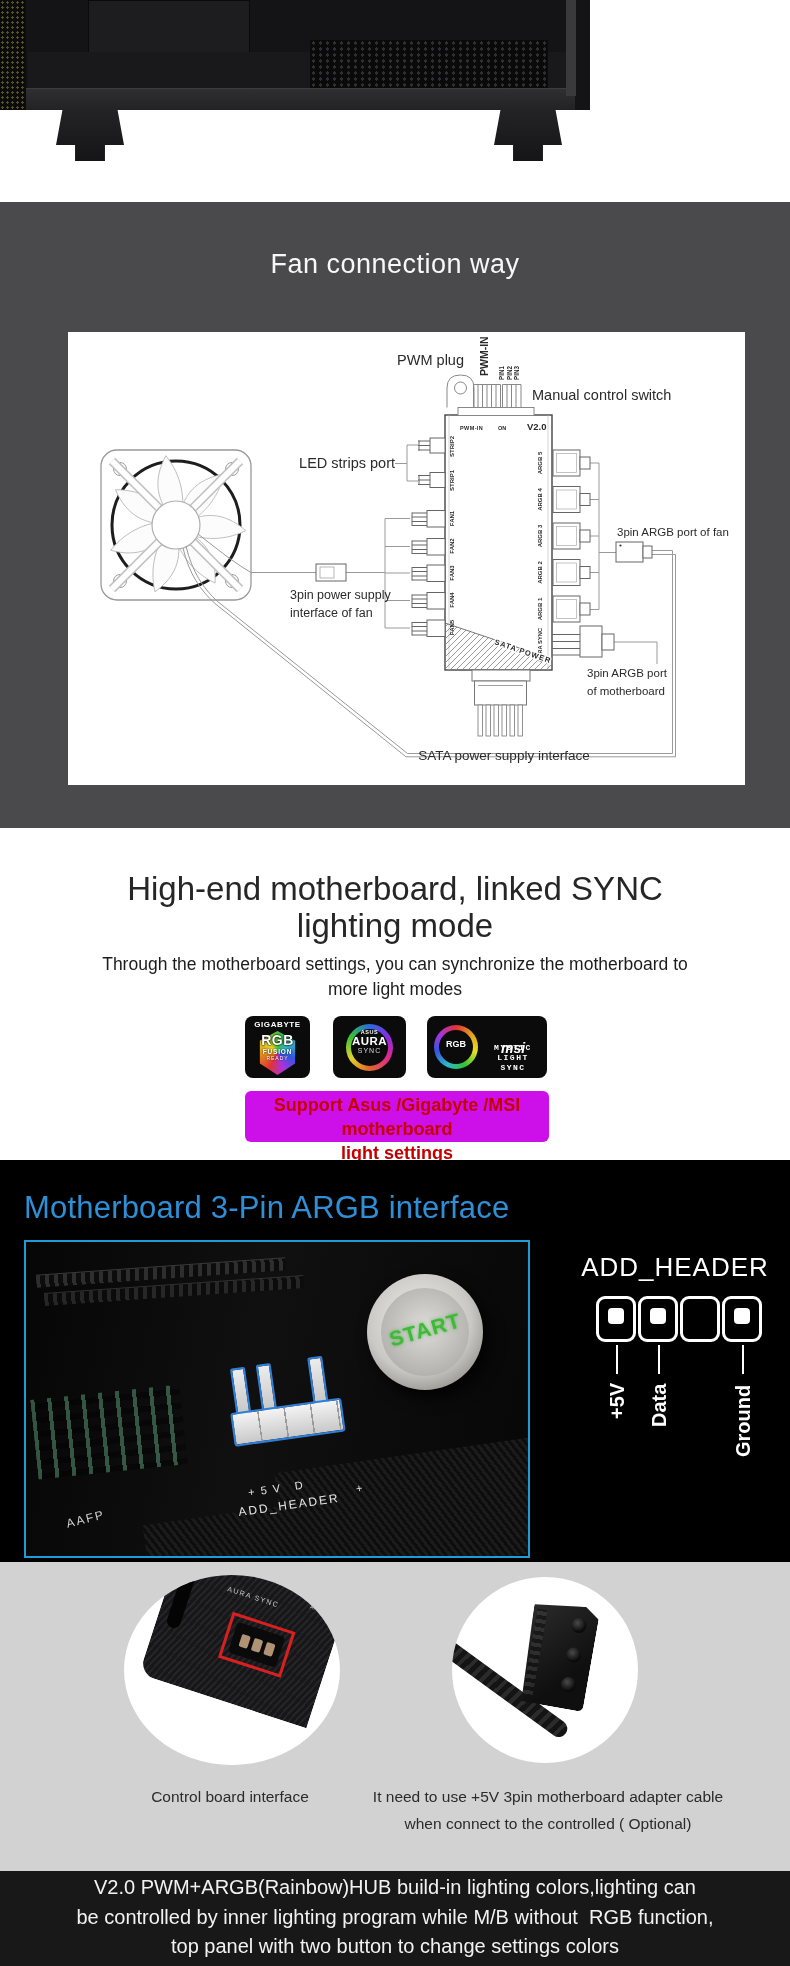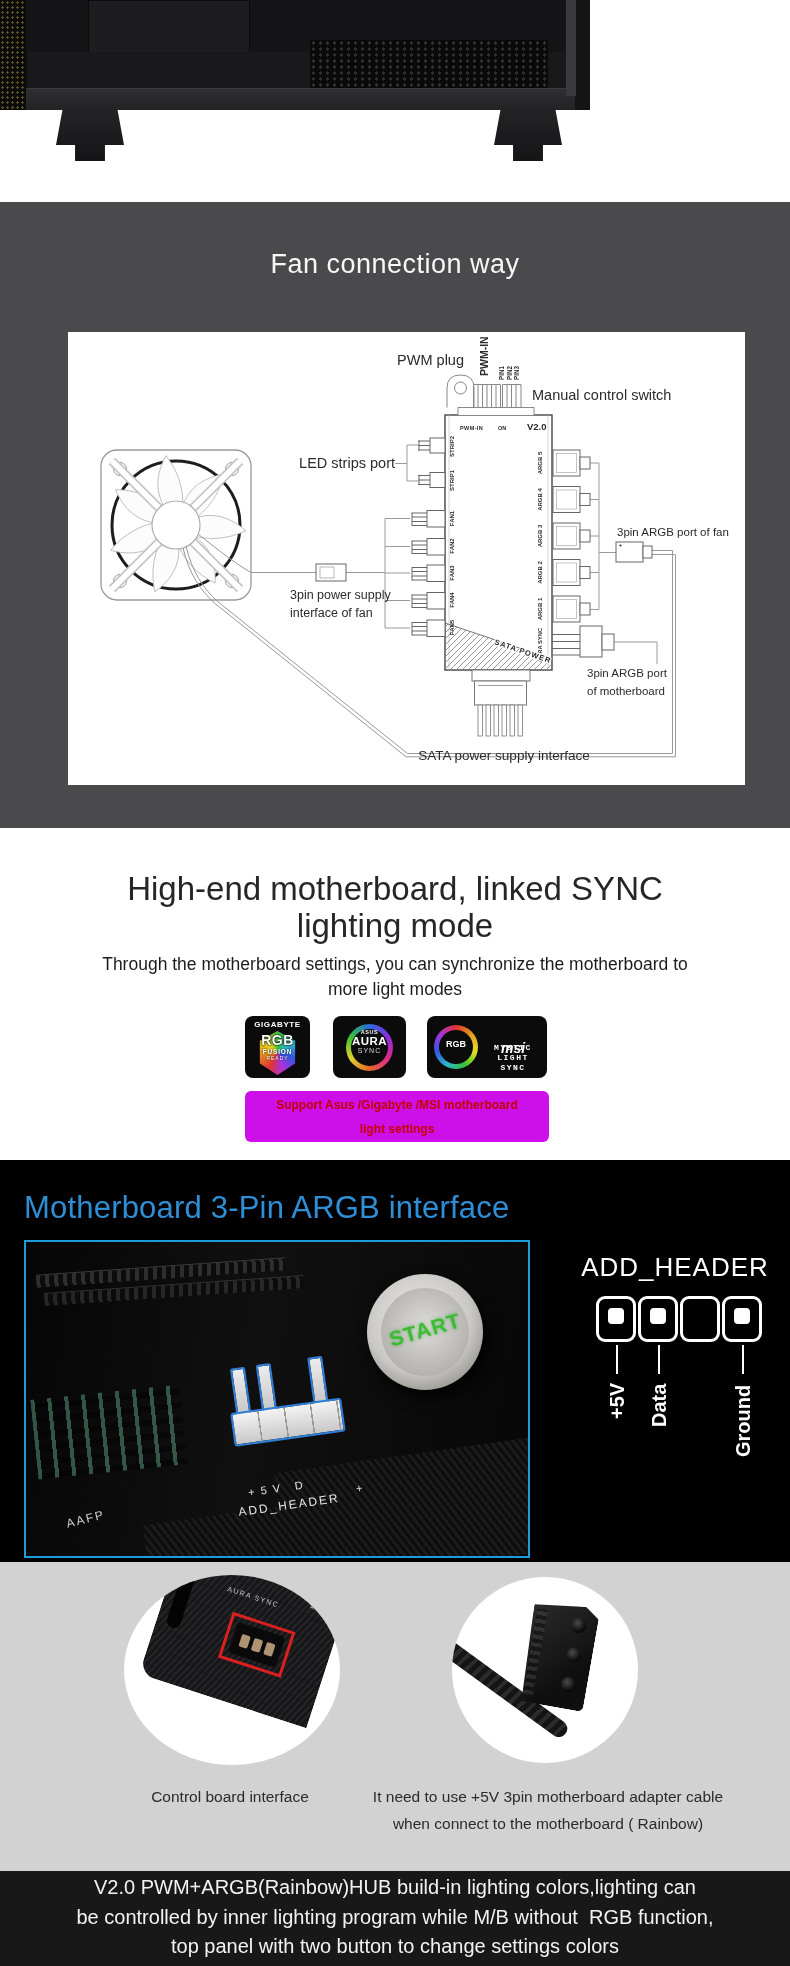--- a/index.html
+++ b/index.html
@@ -57,21 +57,21 @@
   .logo-msi{left:427px;width:120px;}
   .msi-ring{position:absolute;left:7px;top:9px;width:44px;height:44px;border-radius:50%;
       background:conic-gradient(#e03333,#e0a01e,#e6e021,#35c235,#2cb9c9,#3355e0,#a833e0,#e03333);}
   .msi-hole{position:absolute;left:12px;top:14px;width:34px;height:34px;border-radius:50%;background:#0b0b0b;}
   .msi-rgb{position:absolute;left:7px;top:23px;width:44px;text-align:center;color:#fff;font-size:9px;font-weight:bold;}
   .msi-brand{position:absolute;left:56px;top:3px;width:60px;text-align:center;color:#fff;font-size:14px;
       font-weight:bold;font-style:italic;margin-top:21px;}
   .msi-lines{position:absolute;left:56px;top:27px;width:60px;text-align:center;color:#fff;font-size:8px;
       font-weight:bold;letter-spacing:1.5px;line-height:10px;font-family:"Liberation Mono",monospace;}
   .sync-banner{position:absolute;left:245px;top:263px;width:304px;height:51px;border-radius:6px;
-      text-align:center;font-weight:bold;font-size:12px;line-height:24px;padding-top:2px;box-sizing:border-box;}
+      text-align:center;font-weight:bold;font-size:18px;line-height:24px;padding-top:2px;box-sizing:border-box;}
 
   
   #sec-argb{top:1160px;left:0;width:790px;height:402px;background:#000;}
   .argb-title{position:absolute;left:24px;top:30px;font-size:31px;font-weight:500;letter-spacing:.2px;}
   .photo-box{position:absolute;left:24px;top:80px;width:502px;height:314px;border:2px solid #1e9cd7;
       background:linear-gradient(100deg,#060606,#101010 45%,#070707);overflow:hidden;}
   .pinrow{position:absolute;height:12px;transform:rotate(-4deg);
       background:repeating-linear-gradient(90deg,#2e2e2e 0 4px,#0c0c0c 4px 9px);border-top:1px solid #3a3a3a;}
   .greenpins{position:absolute;left:8px;top:150px;width:150px;height:80px;transform:rotate(-6deg);opacity:.85;
       background:repeating-linear-gradient(90deg,rgba(110,190,150,.5) 0 4px,transparent 4px 17px),
@@ -431,21 +431,21 @@
         <div class="plug-ridges"></div>
         <div class="plug-hole" style="top:12px;"></div>
         <div class="plug-hole" style="top:42px;"></div>
         <div class="plug-hole" style="top:72px;"></div>
       </div>
     </div>
 
     <div class="caption" style="left:55px;top:222px;width:350px;">Control board interface</div>
     <div class="caption" style="left:350px;top:222px;width:396px;">
       <div>It need to use +5V 3pin motherboard adapter cable</div>
-      <div>when connect to the motherboard ( Rainbow)</div>
+      <div>when connect to the controlled ( Optional)</div>
     </div>
   </div>
 
   <div class="abs" id="sec-footer">
     <div class="pad">
       <div class="footer-line">V2.0 PWM+ARGB(Rainbow)HUB build-in lighting colors,lighting can</div>
       <div class="footer-line">be controlled by inner lighting program while M/B without  RGB function,</div>
       <div class="footer-line">top panel with two button to change settings colors</div>
     </div>
   </div>

